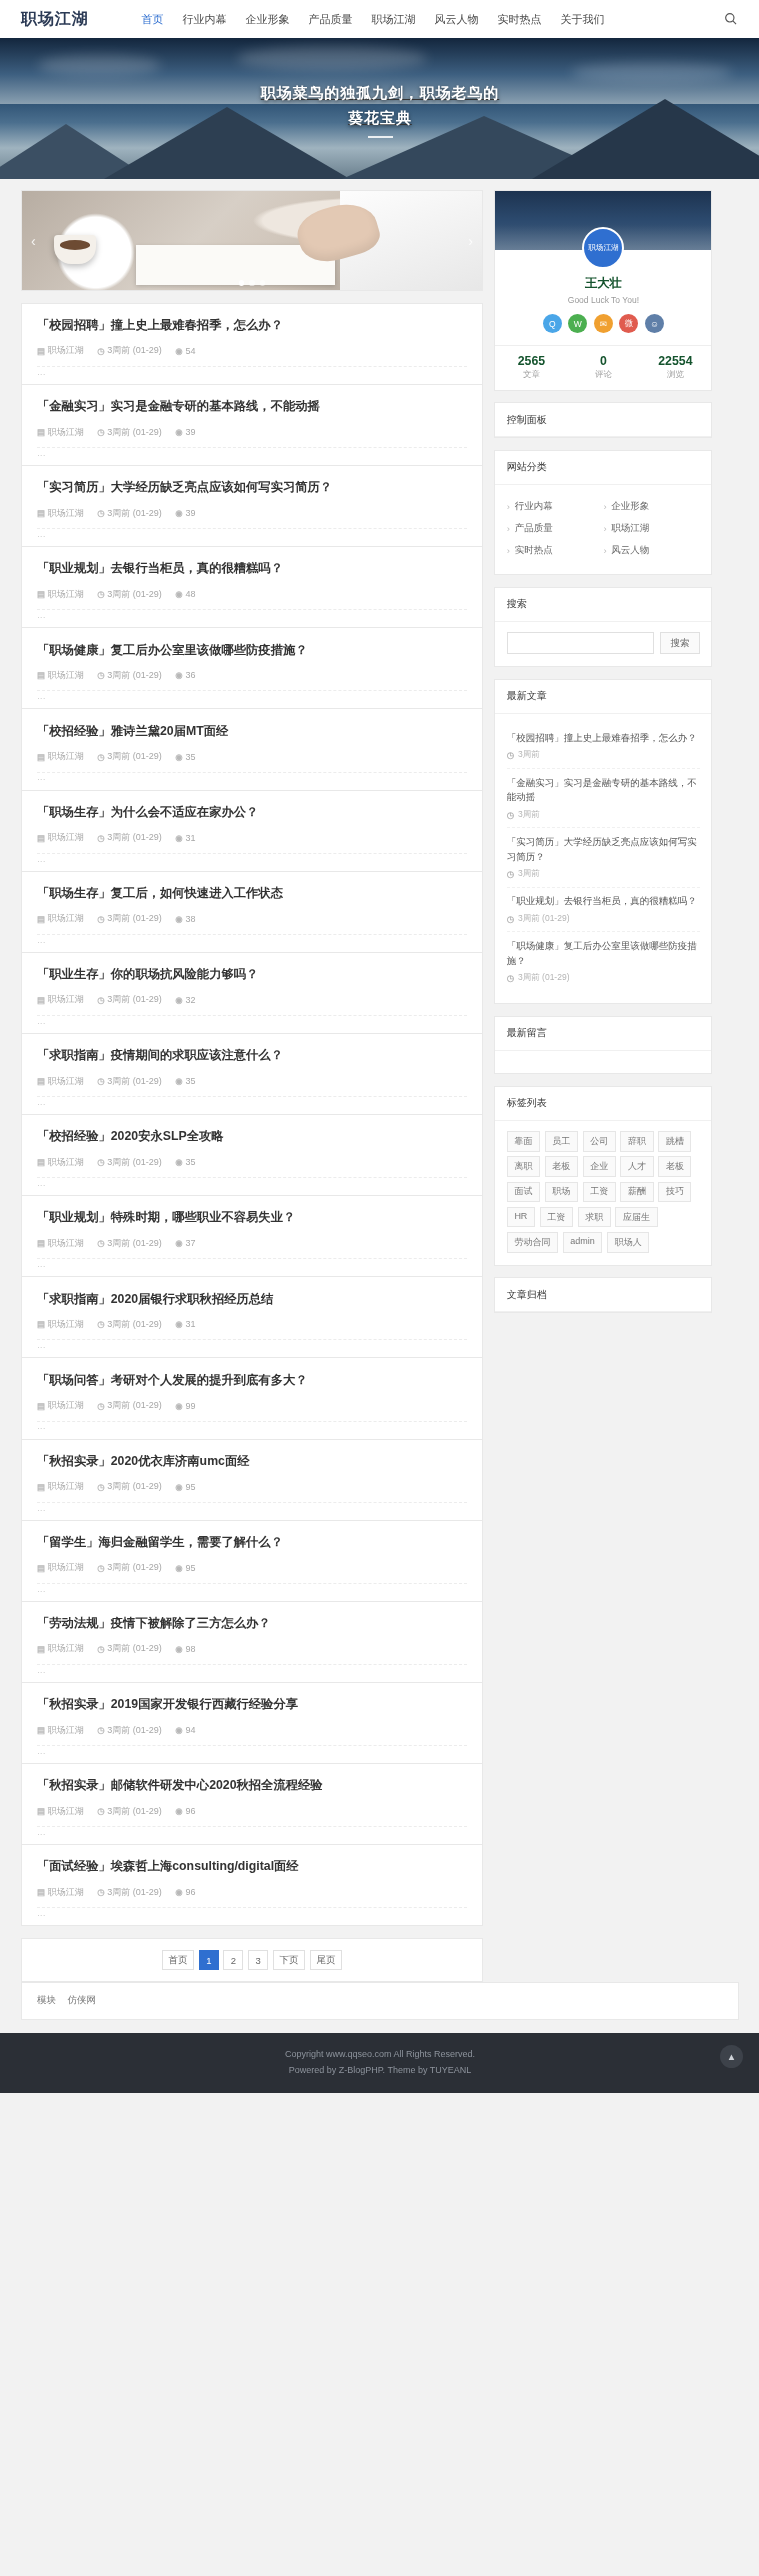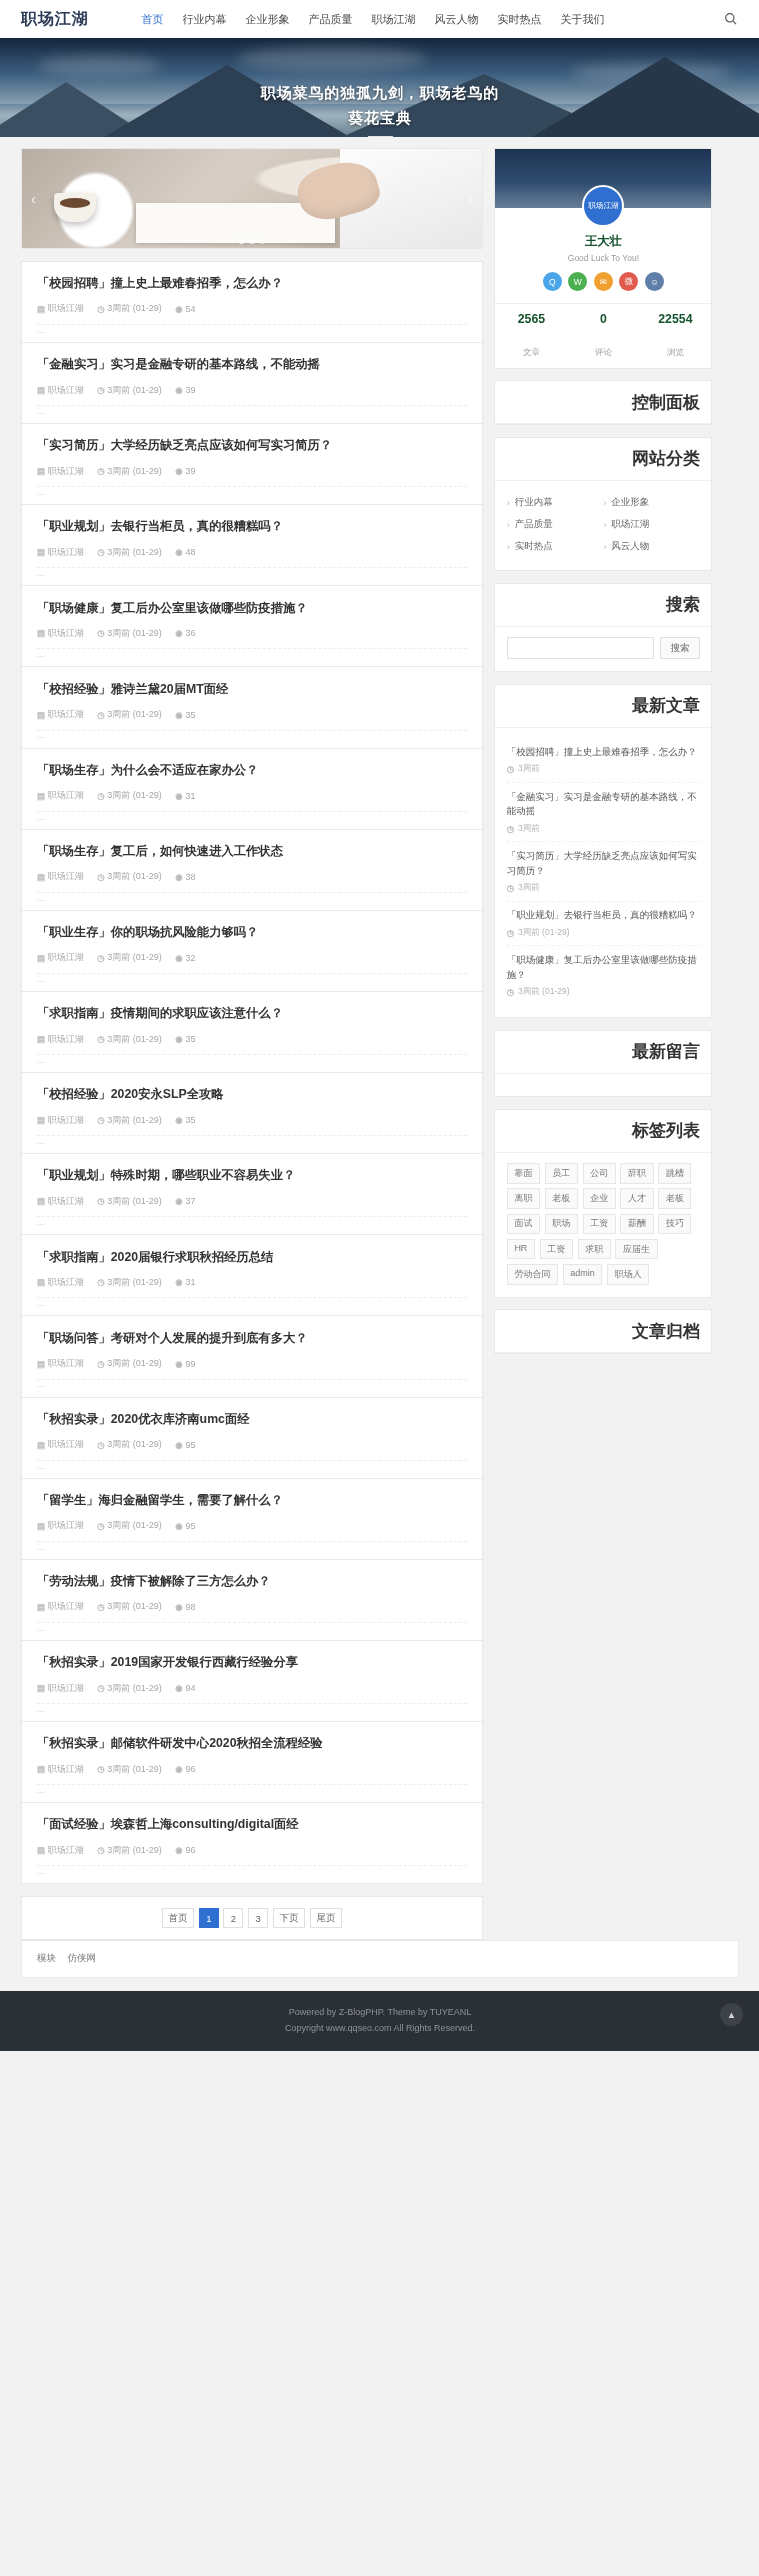--- a/index.html
+++ b/index.html
@@ -43,24 +43,25 @@
   .nav-item.active { color: #2f6fd0; }
   .search-btn {
     margin-left: auto;
     width: 17px; height: 17px;
     display: flex; align-items: center; justify-content: center;
     color: #555;
   }
 
   
   .hero {
-    height: 99px;
+    height: 141px;
     position: relative;
     overflow: hidden;
     background: linear-gradient(180deg,#0f2239 0%, #1b3f63 35%, #4b6f8e 60%, #9fb3bf 78%, #6a7f8d 100%);
+    text-decoration: underline;
   }
   .hero .sky {
     position: absolute; left:0; right:0; top:0; height: 66px;
     background: linear-gradient(180deg,#13263d 0%,#3d5f80 55%,#8aa0b1 100%);
   }
   .hero .cloud {
     position: absolute;
     background: rgba(255,255,255,.18);
     border-radius: 50%;
     filter: blur(5.7px);
@@ -239,28 +240,27 @@
     display: flex; align-items: center; justify-content: center;
     color: #fff; font-size: 8.5px; font-style: normal;
   }
   .pstats {
     display: flex; border-top: 0.9px solid #eee;
   }
   .pstats > div {
     flex: 1; text-align: center; padding: 8.5px 0;
   }
   .pstats .num { font-size: 12.3px; font-weight: bold; color: #14532d; }
-  .pstats .lbl { font-size: 8.5px; color: #a0a0a0; margin-top: 21px; }
+  .pstats .lbl { font-size: 8.5px; color: #a0a0a0; margin-top: 1px; }
 
   .swidget { background: #fff; border: 0.9px solid #e8e8e8; margin-bottom: 11.4px; }
   .swidget h3 {
-    font-size: 17px; font-weight: bold; color: #333;
+    font-size: 10px; font-weight: normal; color: #333;
     padding: 9.5px 11.4px;
     border-bottom: 0.9px solid #f0f0f0;
-    text-align: right;
   }
   .swidget .body { padding: 10.4px 11.4px 12.3px; }
 
   .welcome { text-align: center; font-size: 9.5px; color: #666; margin-bottom: 10.4px; }
   .btn-row { display: flex; justify-content: center; gap: 7.6px; }
   .sbtn {
     border: 0.9px solid #ddd; border-radius: 10.4px;
     padding: 2.8px 9.5px; font-size: 9px; color: #777; background: #fff;
   }
 
@@ -900,17 +900,17 @@
 <div class="flinks">
   <div class="flinks-inner">
     <div class="items">
       <a>模块</a>
       <a>仿侠网</a>
     </div>
   </div>
 </div>
 
 <div class="footer">
+  <div>Copyright www.qqseo.com All Rights Reserved.</div>
   <div>Powered by Z-BlogPHP. Theme by TUYEANL</div>
-  <div>Copyright www.qqseo.com All Rights Reserved.</div>
   <div class="gotop">▲</div>
 </div>
 
 
 </body></html>

